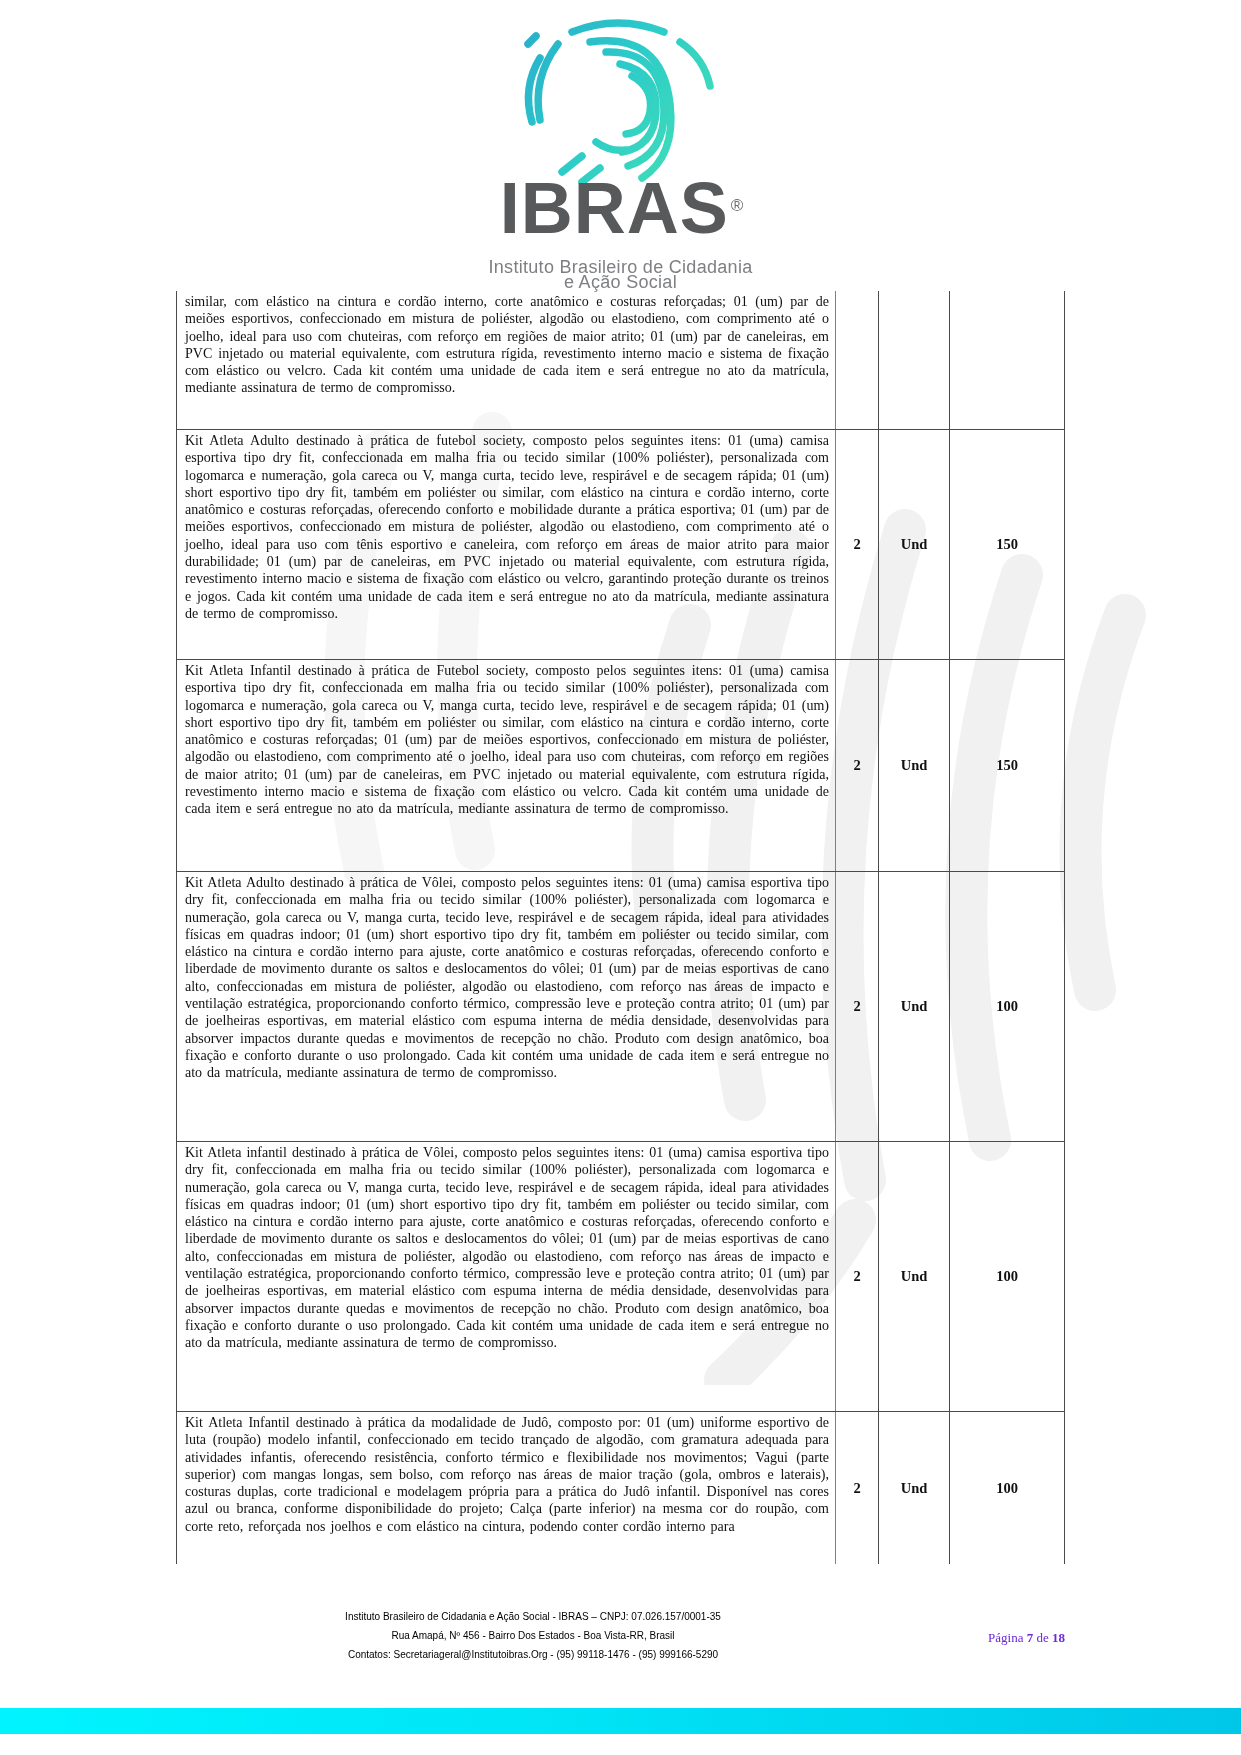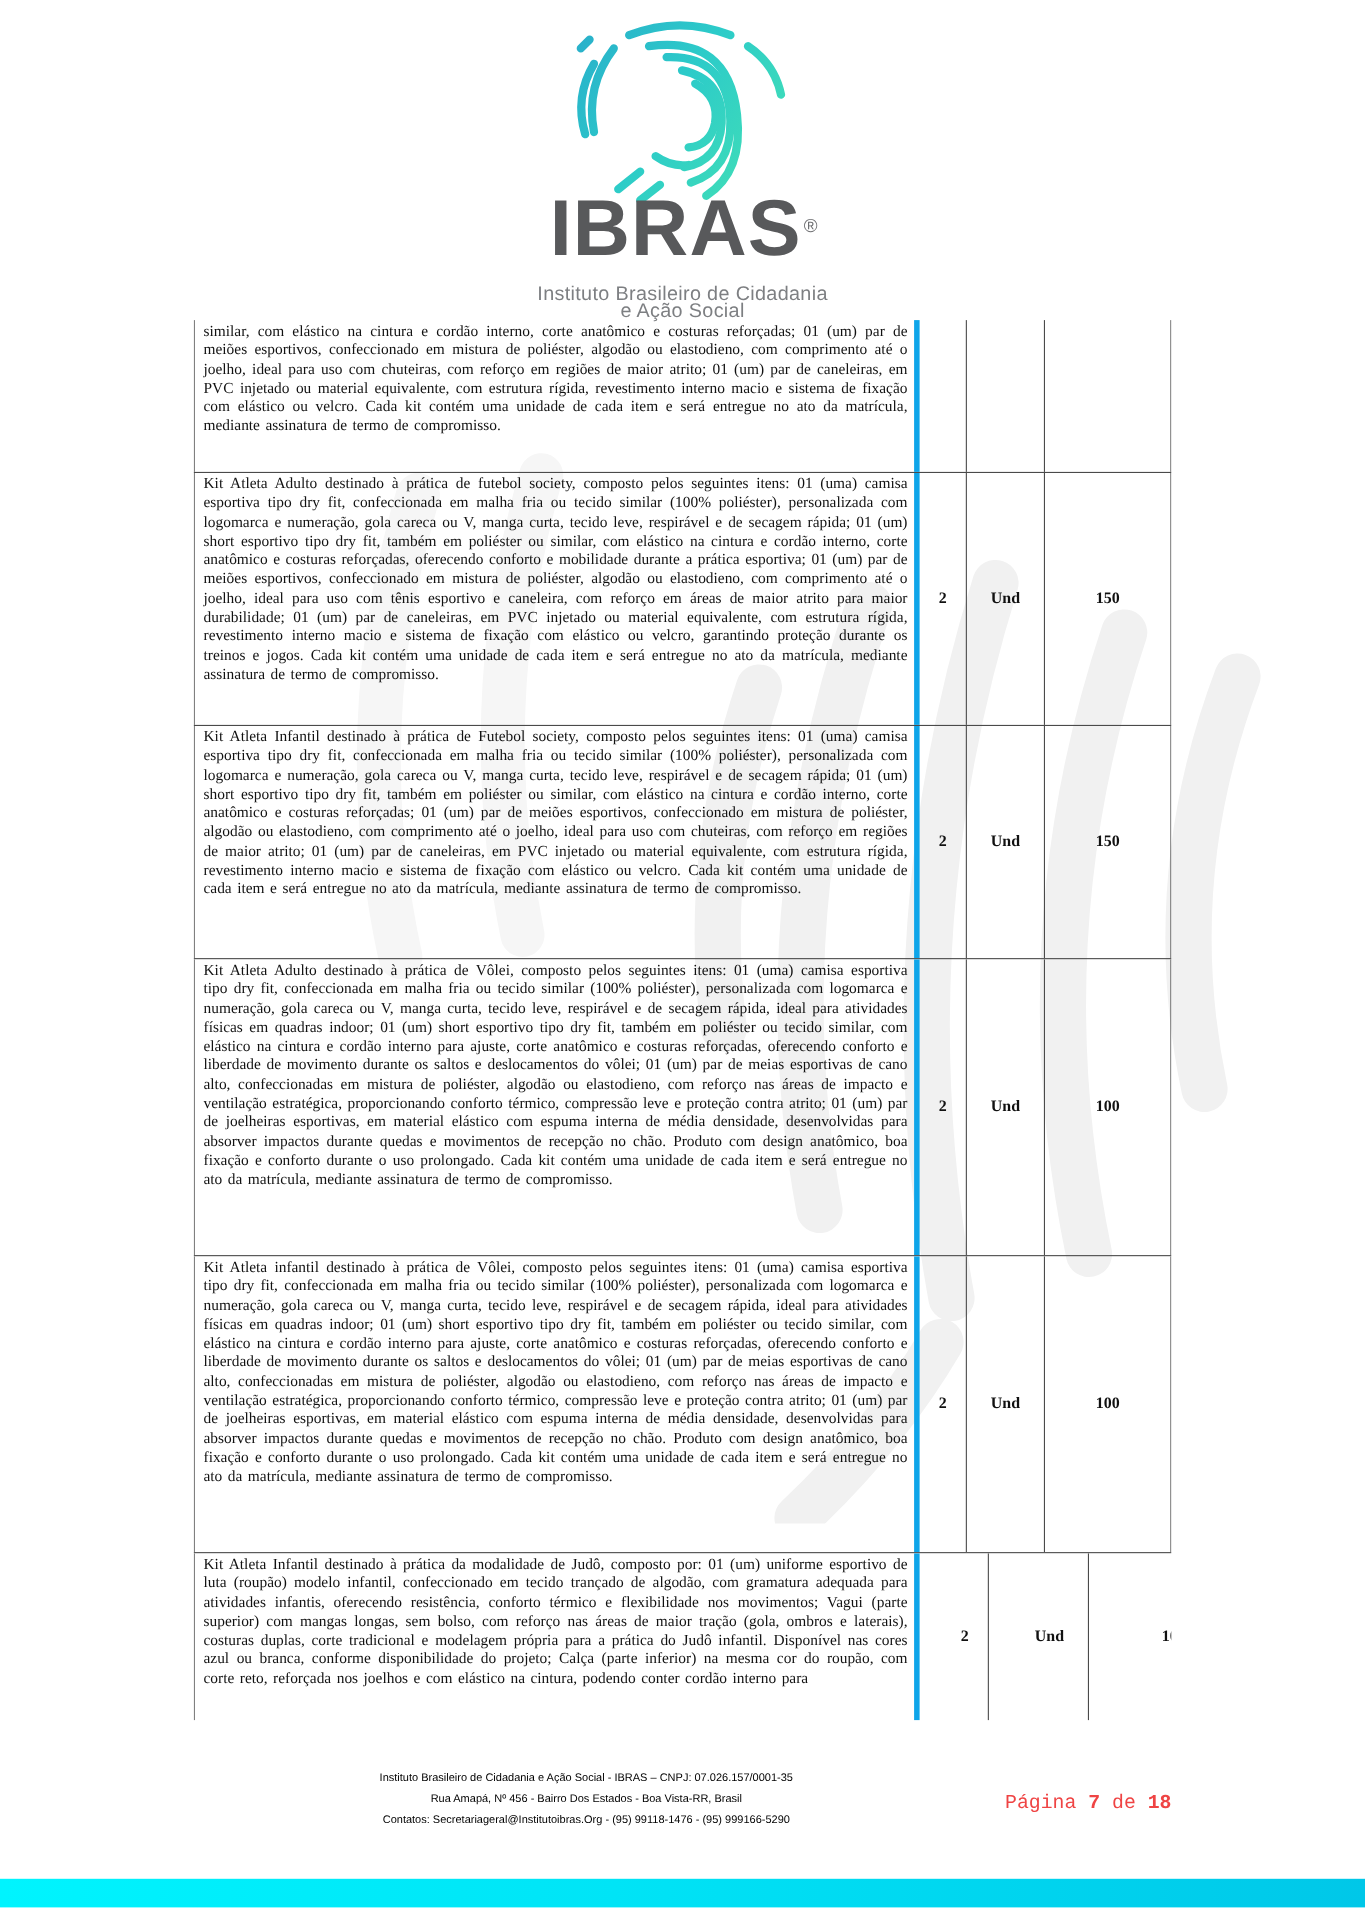--- a/index.html
+++ b/index.html
@@ -35,41 +35,41 @@
     z-index:1;overflow:hidden;background:transparent;
   }
   .t-row{
     display:grid;grid-template-columns:660px 43px 71px 115px;
     border-bottom:1px solid #4a4a4a;
     box-sizing:border-box;overflow:hidden;
   }
   .t-row.last{border-bottom:none;}
   .cell{box-sizing:border-box;overflow:hidden;}
   .cell.desc{
-    border-left:1px solid #4a4a4a;border-right:5px solid #0ea5e9;
+    border-left:1px solid #4a4a4a;border-right:1px solid #0ea5e9;
     padding:2px 6px 0 8px;
     font-size:14px;line-height:17.3px;
     text-align:justify;word-spacing:1.5px;
   }
   .cell.num{
     border-right:1px solid #4a4a4a;
     display:flex;align-items:center;justify-content:center;
     font-weight:bold;font-size:14.5px;
   }
   
   .footer-block{
     position:absolute;left:233px;top:1607px;width:600px;
     font-family:"Liberation Sans", sans-serif;
     font-size:10px;line-height:19px;color:#000;
     text-align:center;z-index:2;
   }
   .page-num{
     position:absolute;top:1630px;right:176px;
-    font-family:Liberation Mono, monospace;
-    font-size:18px;color:#ef4444;z-index:2;
+    font-family:Liberation Serif, serif;
+    font-size:13px;color:#6d28d9;z-index:2;
   }
   .page-num b{font-weight:bold;}
   .accent-bar{
     position:absolute;left:0;top:1708px;width:1241px;height:26px;z-index:2;
     background:linear-gradient(90deg,#00f4fe 0%,#00e4f6 45%,#00c7e8 100%);
   }
 </style>
 </head>
 <body>
 
@@ -151,21 +151,21 @@
     <div class="cell num">100</div>
   </div>
 
   <div class="t-row" style="height:270px;">
     <div class="cell desc">Kit Atleta infantil destinado à prática de Vôlei, composto pelos seguintes itens: 01 (uma) camisa esportiva tipo dry fit, confeccionada em malha fria ou tecido similar (100% poliéster), personalizada com logomarca e numeração, gola careca ou V, manga curta, tecido leve, respirável e de secagem rápida, ideal para atividades físicas em quadras indoor; 01 (um) short esportivo tipo dry fit, também em poliéster ou tecido similar, com elástico na cintura e cordão interno para ajuste, corte anatômico e costuras reforçadas, oferecendo conforto e liberdade de movimento durante os saltos e deslocamentos do vôlei; 01 (um) par de meias esportivas de cano alto, confeccionadas em mistura de poliéster, algodão ou elastodieno, com reforço nas áreas de impacto e ventilação estratégica, proporcionando conforto térmico, compressão leve e proteção contra atrito; 01 (um) par de joelheiras esportivas, em material elástico com espuma interna de média densidade, desenvolvidas para absorver impactos durante quedas e movimentos de recepção no chão. Produto com design anatômico, boa fixação e conforto durante o uso prolongado. Cada kit contém uma unidade de cada item e será entregue no ato da matrícula, mediante assinatura de termo de compromisso.</div>
     <div class="cell num">2</div>
     <div class="cell num">Und</div>
     <div class="cell num">100</div>
   </div>
 
-  <div class="t-row last" style="height:152px;gap:20px;">
+  <div class="t-row last" style="height:152px;">
     <div class="cell desc">Kit Atleta Infantil destinado à prática da modalidade de Judô, composto por: 01 (um) uniforme esportivo de luta (roupão) modelo infantil, confeccionado em tecido trançado de algodão, com gramatura adequada para atividades infantis, oferecendo resistência, conforto térmico e flexibilidade nos movimentos; Vagui (parte superior) com mangas longas, sem bolso, com reforço nas áreas de maior tração (gola, ombros e laterais), costuras duplas, corte tradicional e modelagem própria para a prática do Judô infantil. Disponível nas cores azul ou branca, conforme disponibilidade do projeto; Calça (parte inferior) na mesma cor do roupão, com corte reto, reforçada nos joelhos e com elástico na cintura, podendo conter cordão interno para</div>
     <div class="cell num">2</div>
     <div class="cell num">Und</div>
     <div class="cell num">100</div>
   </div>
 
 </div>
 
 <div class="footer-block">
   <div>Instituto Brasileiro de Cidadania e Ação Social - IBRAS – CNPJ: 07.026.157/0001-35</div>

